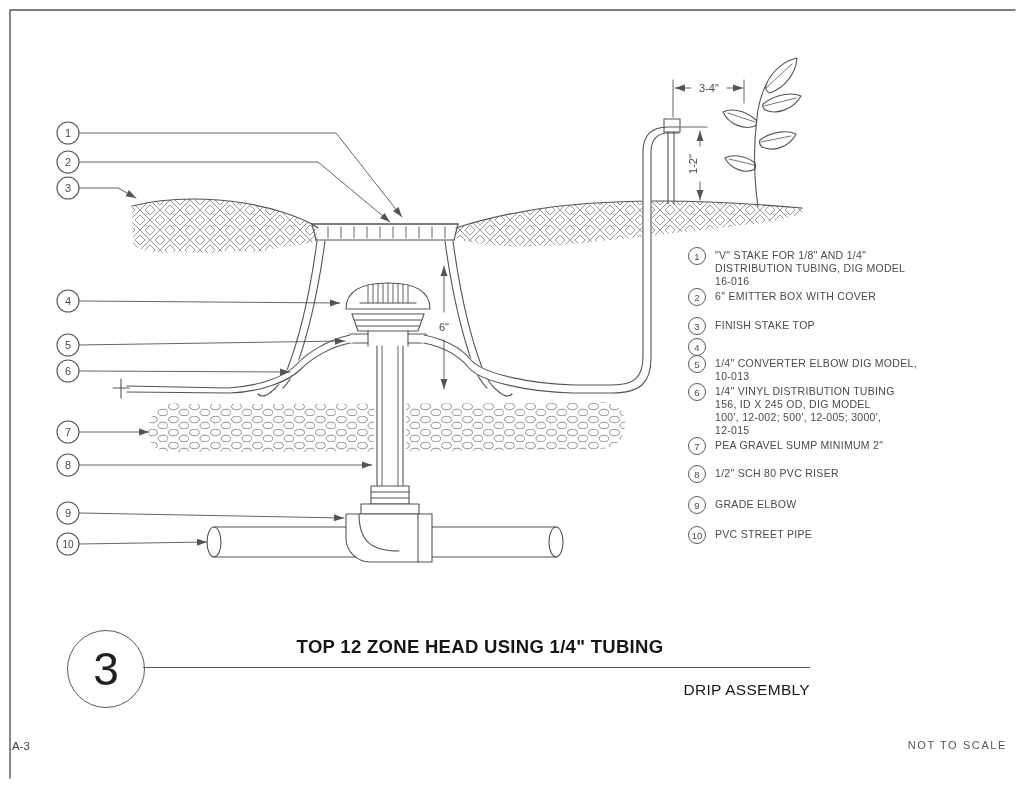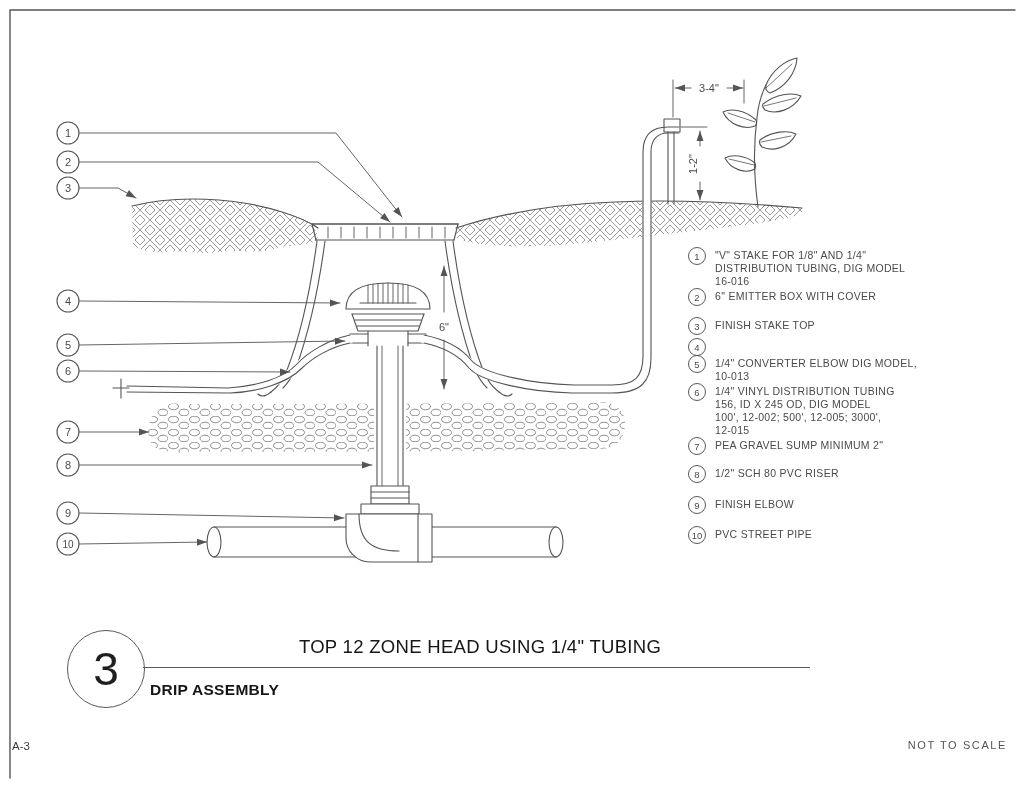--- a/index.html
+++ b/index.html
@@ -21,25 +21,25 @@
   .mb12{margin-bottom:12px}.mb13{margin-bottom:13px}.mb14{margin-bottom:14px}.mb15{margin-bottom:15px}
 
   .detail-circle{
     position:absolute;left:67px;top:630px;width:76px;height:76px;border:1.5px solid #5a5a5a;
     border-radius:50%;display:flex;align-items:center;justify-content:center;
     font-size:46px;color:#1f1f1f;
   }
   .title-divider{position:absolute;left:143px;top:667px;width:667px;border-top:1.2px solid #5a5a5a;}
   .sheet-title{
     position:absolute;left:150px;top:636px;width:660px;text-align:center;
-    font-size:18.5px;font-weight:400;letter-spacing:0.3px;color:#161616;
+    font-size:18.5px;font-weight:700;letter-spacing:0.3px;color:#161616;
   }
   .sheet-subtitle{
-    position:absolute;left:150px;top:681px;width:660px;text-align:left;
-    font-size:15.5px;font-weight:700;letter-spacing:0.3px;color:#161616;
+    position:absolute;left:150px;top:681px;width:660px;text-align:right;
+    font-size:15.5px;font-weight:400;letter-spacing:0.3px;color:#161616;
   }
   .sheet-ref{position:absolute;left:12px;top:740px;font-size:11.5px;color:#3c3c3c;}
   .scale-note{position:absolute;right:17px;top:739px;font-size:11px;letter-spacing:1.6px;color:#555;text-align:right;}
 </style>
 </head>
 <body>
 
 <svg class="draw" width="1024" height="791" viewBox="0 0 1024 791">
   <defs>
     <marker id="arr" viewBox="0 0 12 12" refX="11" refY="6" markerWidth="12" markerHeight="12" markerUnits="userSpaceOnUse" orient="auto">
@@ -242,21 +242,21 @@
   <div class="legend-item mb12">
     <span class="lnum">7</span>
     <span class="ltext">PEA GRAVEL SUMP MINIMUM 2"</span>
   </div>
   <div class="legend-item mb15">
     <span class="lnum">8</span>
     <span class="ltext">1/2" SCH 80 PVC RISER</span>
   </div>
   <div class="legend-item mb14">
     <span class="lnum">9</span>
-    <span class="ltext">FINISH ELBOW</span>
+    <span class="ltext">GRADE ELBOW</span>
   </div>
   <div class="legend-item">
     <span class="lnum">10</span>
     <span class="ltext">PVC STREET PIPE</span>
   </div>
 </div>
 
 <div class="detail-circle">
   <span>3</span>
 </div>

